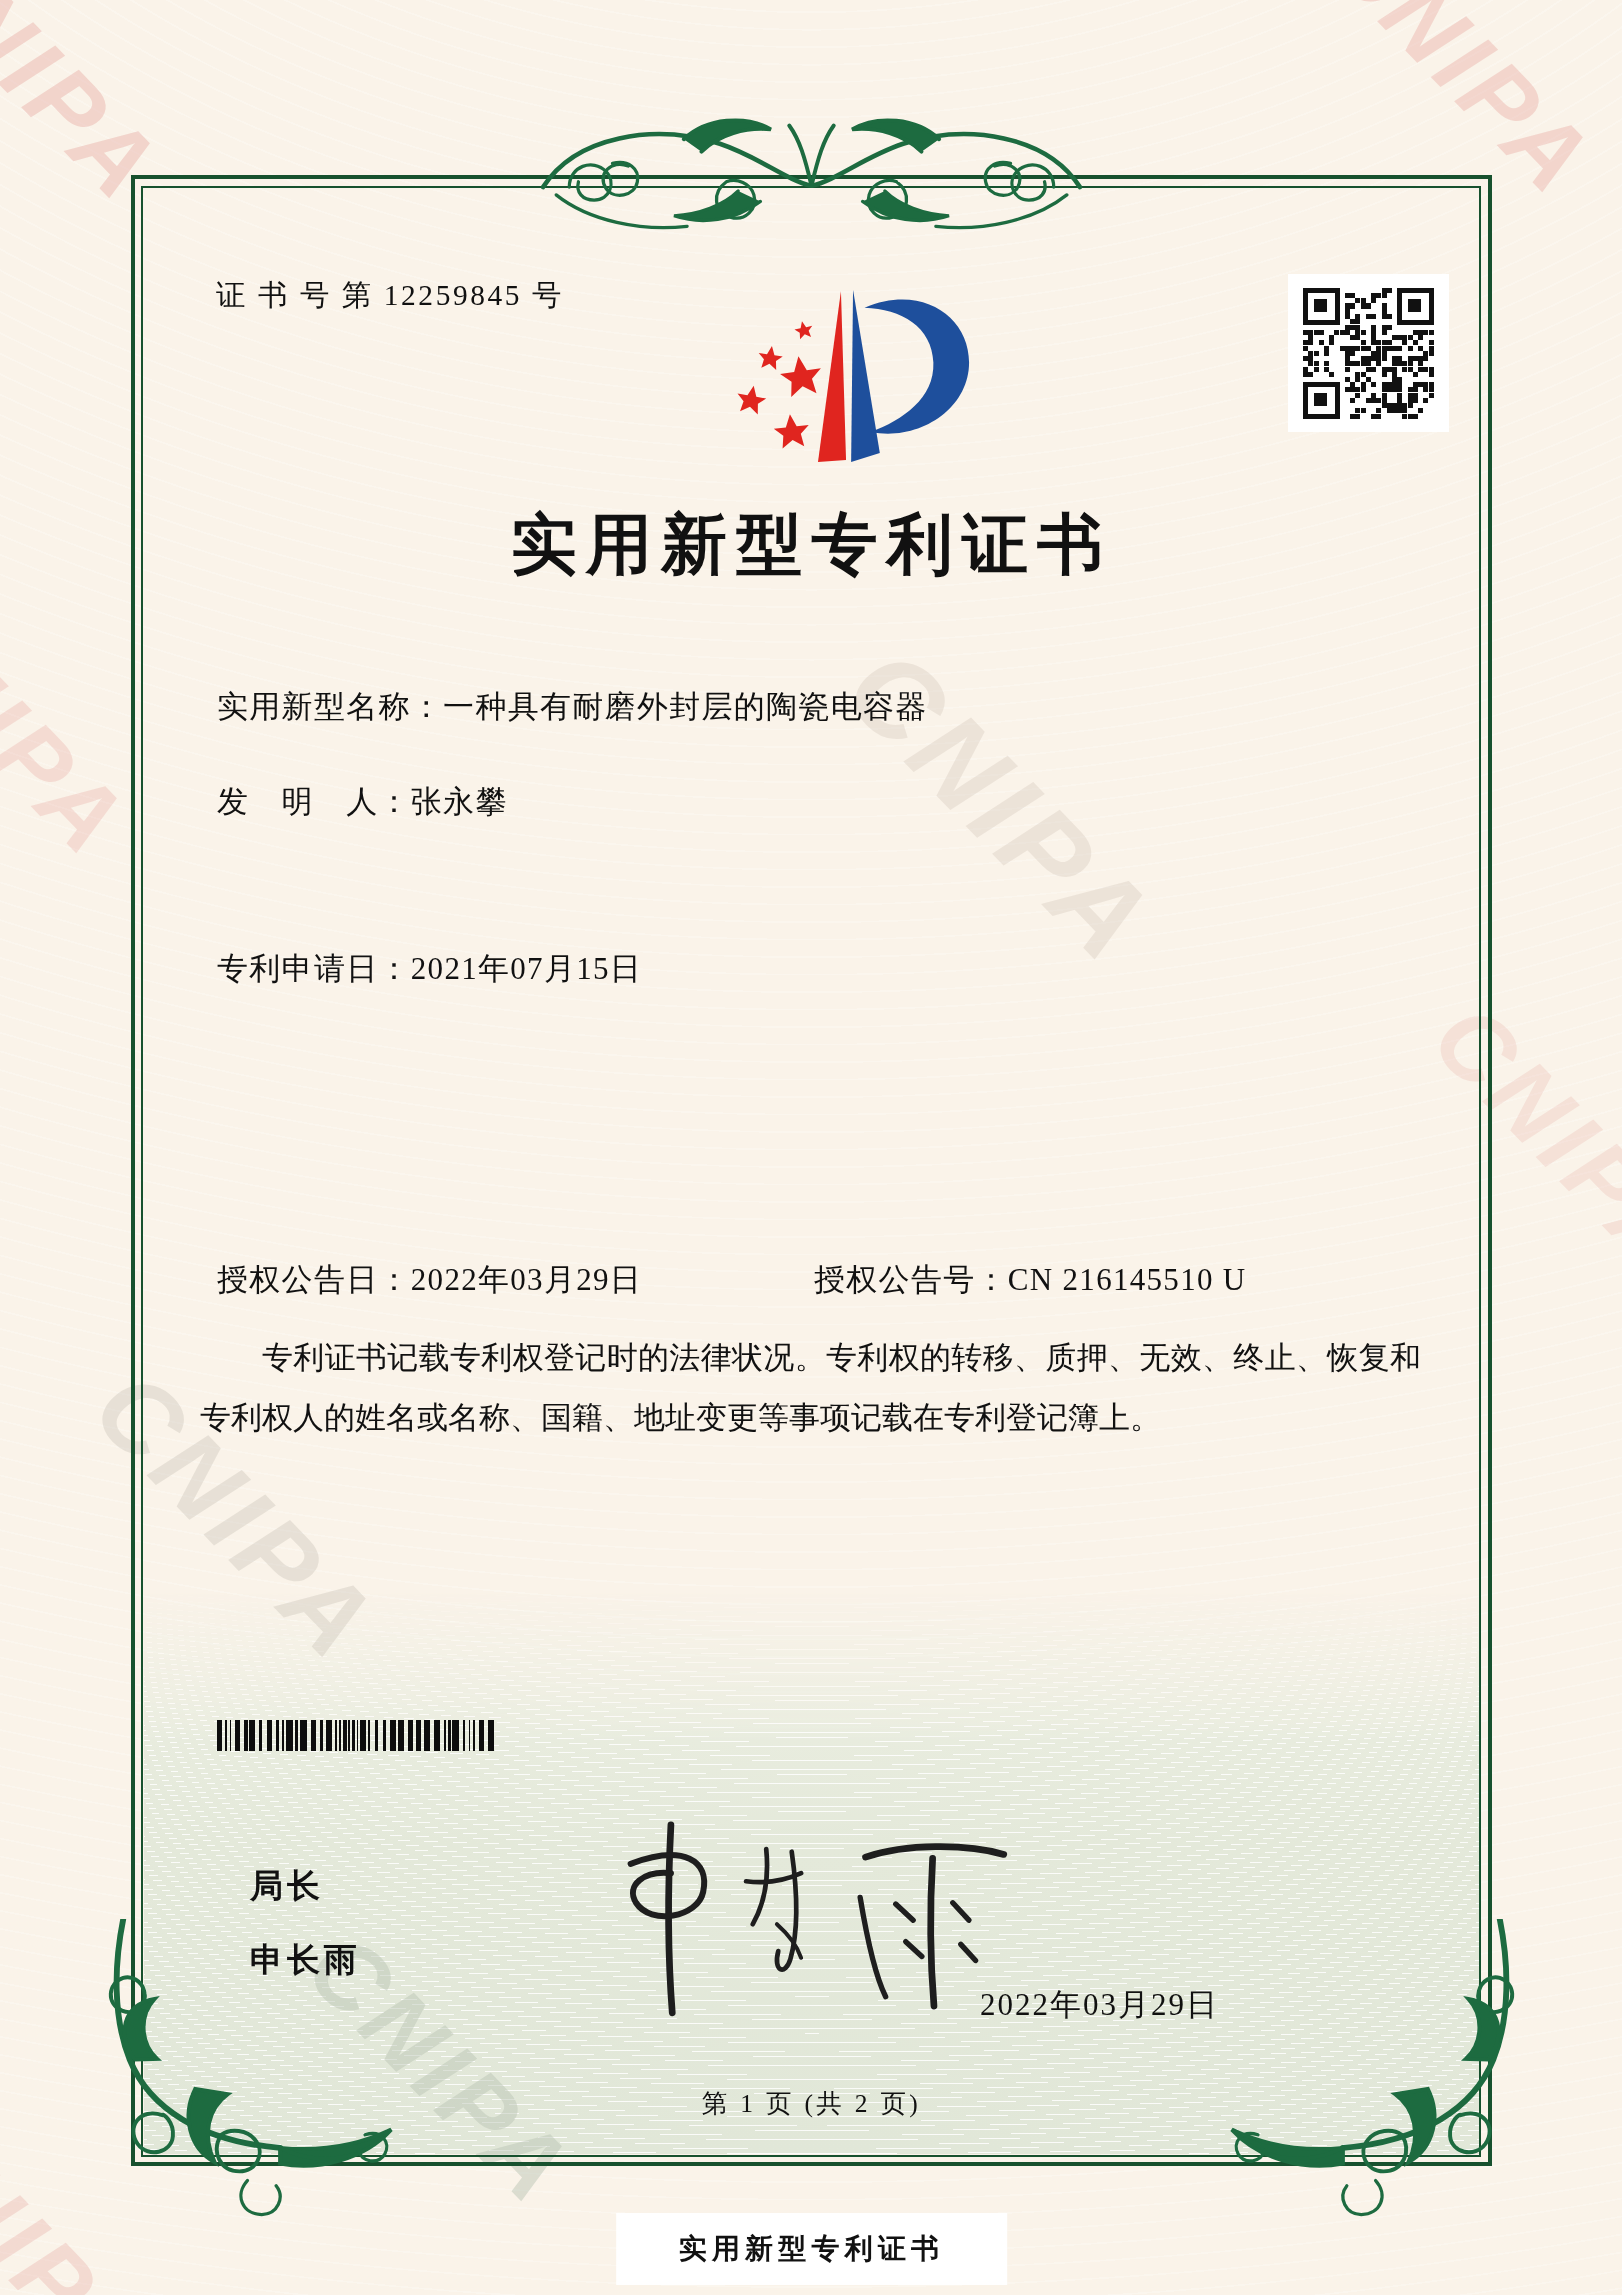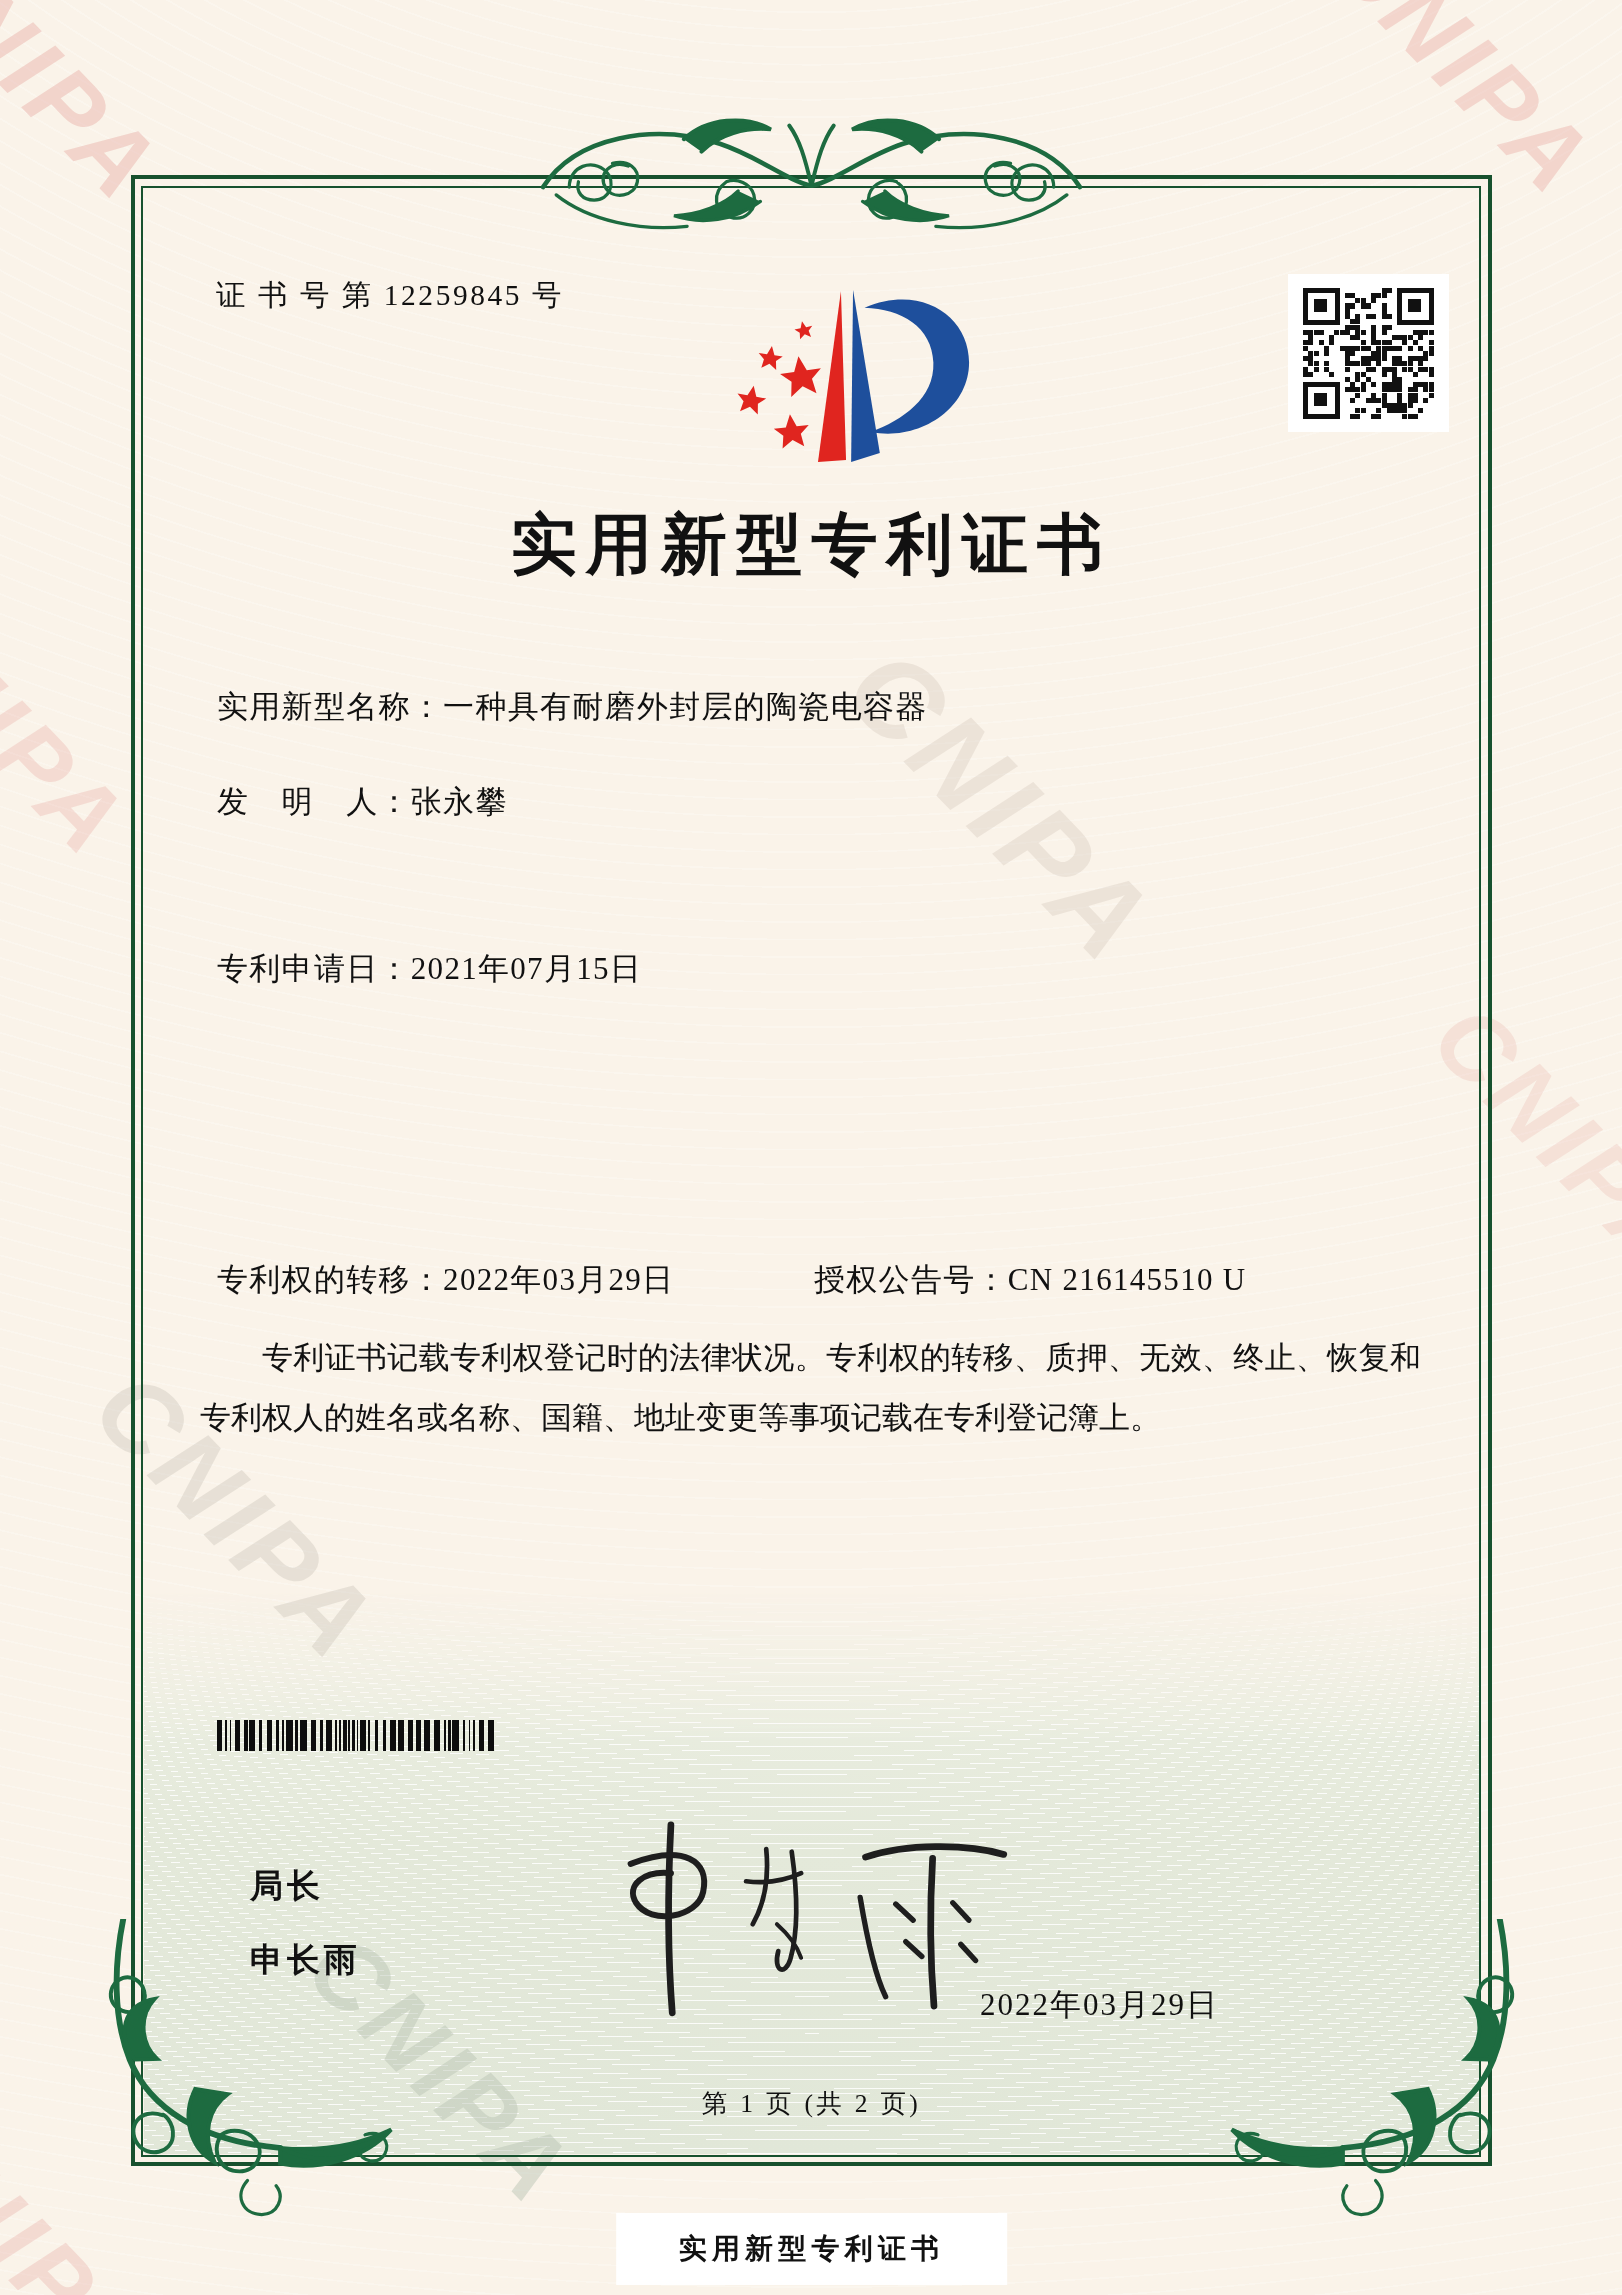--- a/index.html
+++ b/index.html
@@ -385,21 +385,21 @@
       </div>
   </div>
 
   <div class="title">实用新型专利证书</div>
 
   <div class="field f0"><span>实用新型名称：</span><span>一种具有耐磨外封层的陶瓷电容器</span></div>
   <div class="field f1"><span>发　明　人：</span><span>张永攀</span></div>
   <div class="field f3"><span>专利申请日：</span><span>2021年07月15日</span></div>
 
   <div class="grant-row">
-    <span>专利权的转移：</span><span>2022年03月29日</span>
+    <span>授权公告日：</span><span>2022年03月29日</span>
     <span class="grant-no"><span>授权公告号：</span><span>CN 216145510 U</span></span>
   </div>
 
   <div class="body-text">
     <p>专利证书记载专利权登记时的法律状况。专利权的转移、质押、无效、终止、恢复和专利权人的姓名或名称、国籍、地址变更等事项记载在专利登记簿上。</p>
   </div>
 
   <div class="barcode">
       <i style="width: 5.2px; margin-right: 2.6px;"></i>
       <i style="width: 2.6px; margin-right: 2.6px;"></i>

